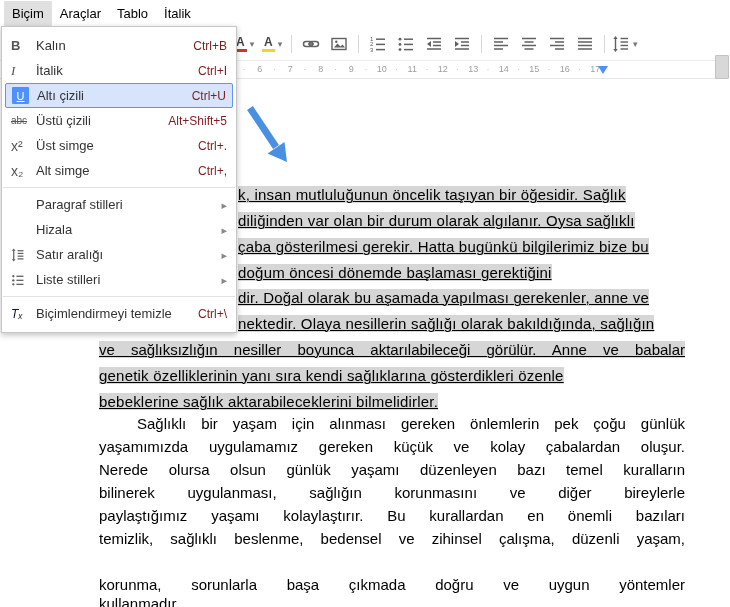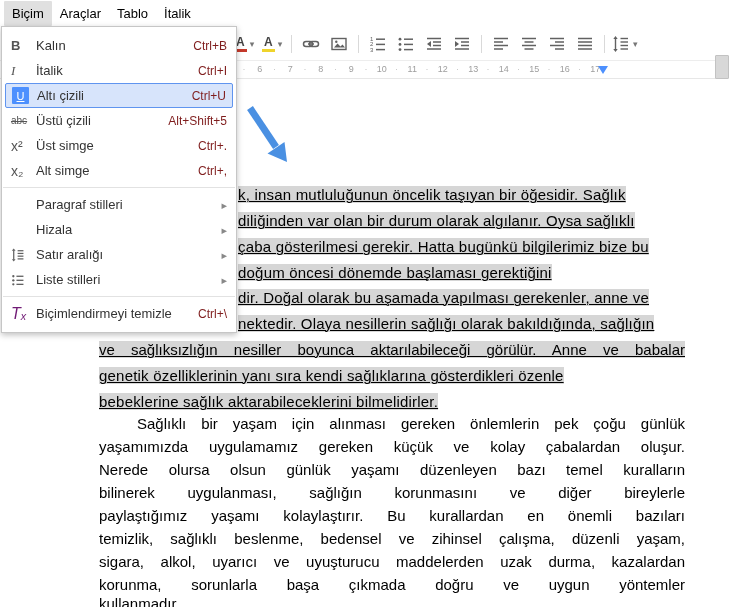--- a/index.html
+++ b/index.html
@@ -60,21 +60,21 @@
   .m-short{color:#7f1d1d;font-size:12px;}
   .m-arrow::after{content:"▸";color:#888;font-size:11px;}
   .m-sep{height:1px;background:#e2e2e2;margin:4px 1px;}
   .g-bold{font-weight:700;font-size:13px;}
   .g-italic{font-style:italic;font-family:"Liberation Serif",serif;font-size:13px;}
   .g-underline{width:17px;height:17px;background:#4d90fe;color:#fff;font-size:11px;
                display:flex;align-items:center;justify-content:center;
                text-decoration:underline;border-radius:1px;}
   .g-strike{text-decoration:line-through;font-size:10px;color:#555;}
   .g-supsub{font-size:14px;color:#555;}
-  .g-clear{font-size:16px;font-style:italic;color:#701a75;}
+  .g-clear{font-size:12px;font-style:italic;color:#0f172a;}
 </style>
 </head>
 <body>
 
 <div class="app">
 
   <div class="menubar">
     <div class="mb-item open">Biçim</div>
     <div class="mb-item">Araçlar</div>
     <div class="mb-item">Tablo</div>
@@ -228,21 +228,20 @@
   <div class="jline" style="top:340px"><span class="sel">ve sağlıksızlığın nesiller boyunca aktarılabileceği görülür. Anne ve babalar</span></div>
   <div class="doc-line" style="top:366px;left:99px"><span class="sel">genetik özelliklerinin yanı sıra kendi sağlıklarına gösterdikleri özenle</span></div>
   <div class="doc-line" style="top:392px;left:99px"><span class="sel">bebeklerine sağlık aktarabileceklerini bilmelidirler.</span></div>
 
   <div class="jline first" style="top:414px">Sağlıklı bir yaşam için alınması gereken önlemlerin pek çoğu günlük</div>
   <div class="jline" style="top:437px">yaşamımızda  uygulamamız gereken küçük ve kolay çabalardan oluşur.</div>
   <div class="jline" style="top:460px">Nerede olursa olsun günlük yaşamı düzenleyen bazı temel kuralların</div>
   <div class="jline" style="top:483px">bilinerek uygulanması, sağlığın korunmasını ve diğer bireylerle</div>
   <div class="jline" style="top:506px">paylaştığımız yaşamı kolaylaştırır. Bu kurallardan en önemli bazıları</div>
   <div class="jline" style="top:529px">temizlik, sağlıklı beslenme, bedensel ve zihinsel çalışma, düzenli yaşam,</div>
-  <div class="jline" style="top:552px">sigara, alkol, uyarıcı ve uyuşturucu maddelerden uzak durma, kazalardan</div>
   <div class="jline" style="top:575px">korunma, sorunlarla başa çıkmada doğru ve uygun yöntemler</div>
   <div class="jline lastline" style="top:594px">kullanmadır.</div>
 
   <svg class="anno" width="70" height="80" viewBox="0 0 70 80">
     <line x1="15" y1="10" x2="41" y2="49" stroke="#4a90e2" stroke-width="7"></line>
     <polygon points="52,64 32.5,55.5 49.5,44" fill="#4a90e2"></polygon>
   </svg>
 
   <div class="dropdown">
     <div class="m-row">

